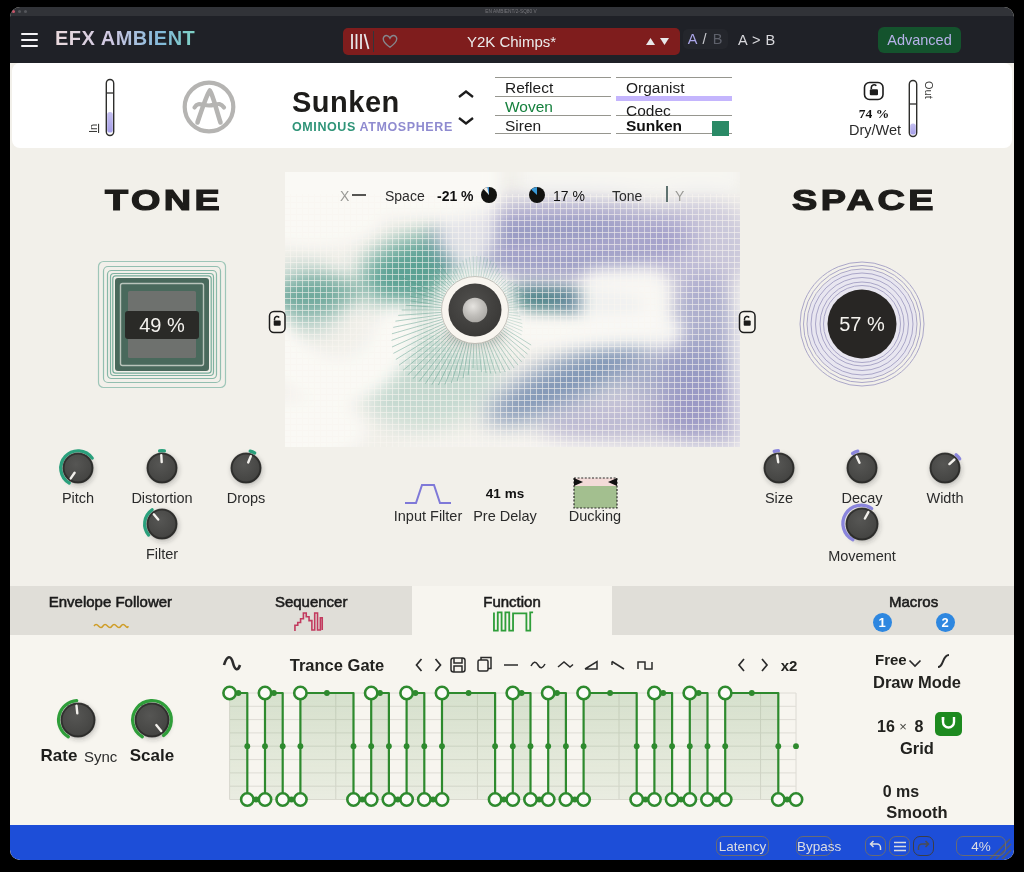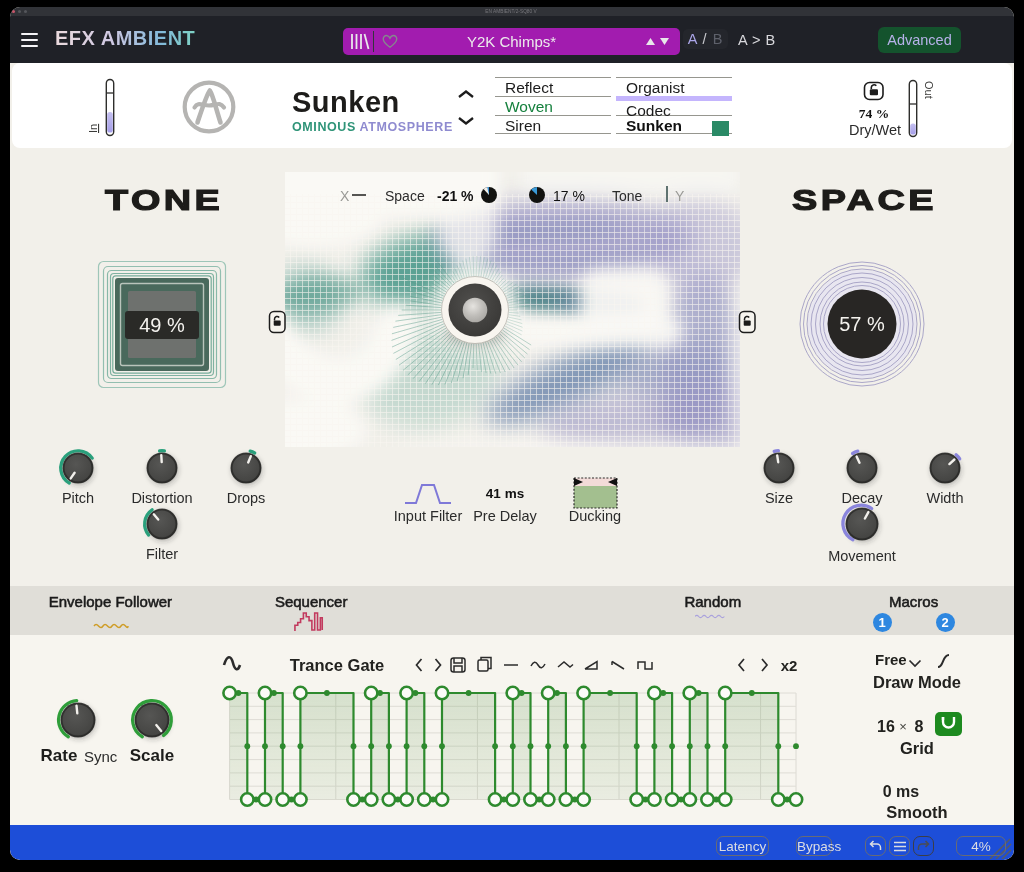--- a/index.html
+++ b/index.html
@@ -7,21 +7,21 @@
 #titlebar { left:0; top:0; width:1004px; height:9px; background:#313338; }
 #toolbar { left:0; top:9px; width:1004px; height:47px; background:#1f2127; }
 #header { left:2px; top:56px; width:1000px; height:85px; background:#ffffff; border-radius:8px; }
 #tabbar { left:0; top:579px; width:1004px; height:49px; background:#e0ded8; }
 #funcpanel { left:0; top:628px; width:1004px; height:190px; background:#f7f5ef; }
 #botbar { left:0; top:818px; width:1004px; height:35px; background:#1d4ed8; border-radius:0 0 10px 10px; }
 .dot { position:absolute; width:3px; height:3px; border-radius:50%; top:3px; }
 .ttxt { position:absolute; top:1px; width:300px; text-align:center; font-size:6px; color:#77777c; transform:scale(0.8); }
 .hamb span { display:block; width:17px; height:2.3px; background:#f4f3f6; border-radius:1px; margin-bottom:3.6px; }
 #brand { font-size:20px; font-weight:600; letter-spacing:0.5px; background:linear-gradient(90deg,#eadadd 0%,#cfc8e2 40%,#83b9da 75%,#7ed2c5 100%); -webkit-background-clip:text; background-clip:text; color:transparent; }
-#presetbar { left:333px; top:11.5px; width:337px; height:27px; background:#a21caf; border-radius:5px; }
+#presetbar { left:333px; top:11.5px; width:337px; height:27px; background:#7f1d1d; border-radius:5px; }
 .ptxt { color:#ececec; font-size:15px; }
 #abchip { left:673px; top:13px; width:45px; height:20px; background:#24262c; border-radius:5px; color:#5e616b; font-size:14.5px; text-align:center; line-height:20px; letter-spacing:1px; }
 #advanced { left:868px; top:11px; width:83px; height:26px; background:#14532d; border-radius:6px; color:#b7b2ea; font-size:14.5px; text-align:center; line-height:26px; }
 .big { font-weight:bold; font-size:27px; color:#1d1c1a; letter-spacing:2.5px; transform:scale(1.40,1.08); transform-origin:left center; white-space:nowrap; -webkit-text-stroke:1.1px #1d1c1a; }
 .klabel { position:absolute; font-size:14.5px; color:#2b2b2b; text-align:center; }
 .blabel { position:absolute; font-size:17px; font-weight:bold; color:#1d1d1b; text-align:center; }
 .tab { position:absolute; top:0; height:49px; }
 .tabname { position:absolute; top:7px; width:100%; text-align:center; font-size:15px; font-weight:normal; -webkit-text-stroke:0.55px #1b1b1b; color:#1b1b1b; }
 .btn { position:absolute; border:1.4px solid #686b75; border-radius:7px; color:#dcdde1; font-size:13.5px; text-align:center; }
 </style></head>
@@ -70,24 +70,24 @@
      <svg class="abs" style="left:83px;top:36px;" width="36" height="8" viewBox="0 0 36 8">
           <path d="M1 4 Q 3 1 5.5 4 T 10 4 T 14.5 4 T 19 4 T 23.5 4 T 28 4 T 32.5 4 T 35 4" fill="none" stroke="#cf9d28" stroke-width="1.5"></path>
         </svg>
    </div>
    <div class="tab" style="left:200.8px;width:200.8px;">
         <div class="tabname">Sequencer</div>
      <svg class="abs" style="left:83px;top:26px;" width="32" height="20" viewBox="0 0 34 21">
           <path d="M1 20 L1 14 L4 14 L4 11 L7 11 L7 7 L10 7 L10 1 L13 1 L13 5 L16 5 L16 9 L19 9 L19 19 L22 19 L22 1 L25 1 L25 19 L28 19 L28 6 L30 6 L30 19" fill="none" stroke="#c23a5e" stroke-width="1.7"></path>
         </svg>
    </div>
-   <div class="tab" style="left:602.4px;width:200.8px;">
-        <div class="tabname">Random</div>
-     <svg class="abs" style="left:83px;top:28px;" width="33" height="5" viewBox="0 0 36 5">
-          <path d="M0 2.5 q 2 -2.5 4 0 t 4 0 t 4 0 t 4 0 t 4 0 t 4 0 t 4 0 t 4 0" fill="none" stroke="#aaa2dd" stroke-width="1.3"></path>
+   <div class="tab" style="left:401.6px;width:200.8px;background:#f7f5ef;">
+        <div class="tabname">Function</div>
+     <svg class="abs" style="left:81px;top:25px;" width="42" height="22" viewBox="0 0 44 22">
+          <path d="M1 1 L1 20 L5 20 L5 1 L9 1 L9 20 L13 20 L13 1 L17 1 L17 20 L21 20 L21 2 L35 2 L35 20 L39 20 L39 1 L42 1" fill="none" stroke="#2f9e3a" stroke-width="1.9"></path>
         </svg>
    </div>
    <div class="tab" style="left:803.2px;width:200.8px;">
         <div class="tabname">Macros</div>
      <div class="abs" style="left:59.5px;top:27px;width:19px;height:19px;border-radius:50%;background:#2e87e0;color:#fff;font-size:13px;font-weight:bold;text-align:center;line-height:19px;">1</div>
      <div class="abs" style="left:122.5px;top:27px;width:19px;height:19px;border-radius:50%;background:#2e87e0;color:#fff;font-size:13px;font-weight:bold;text-align:center;line-height:19px;">2</div>
    </div>
  </div>
  <div class="abs" id="funcpanel"></div>
  <div class="abs" id="botbar">

